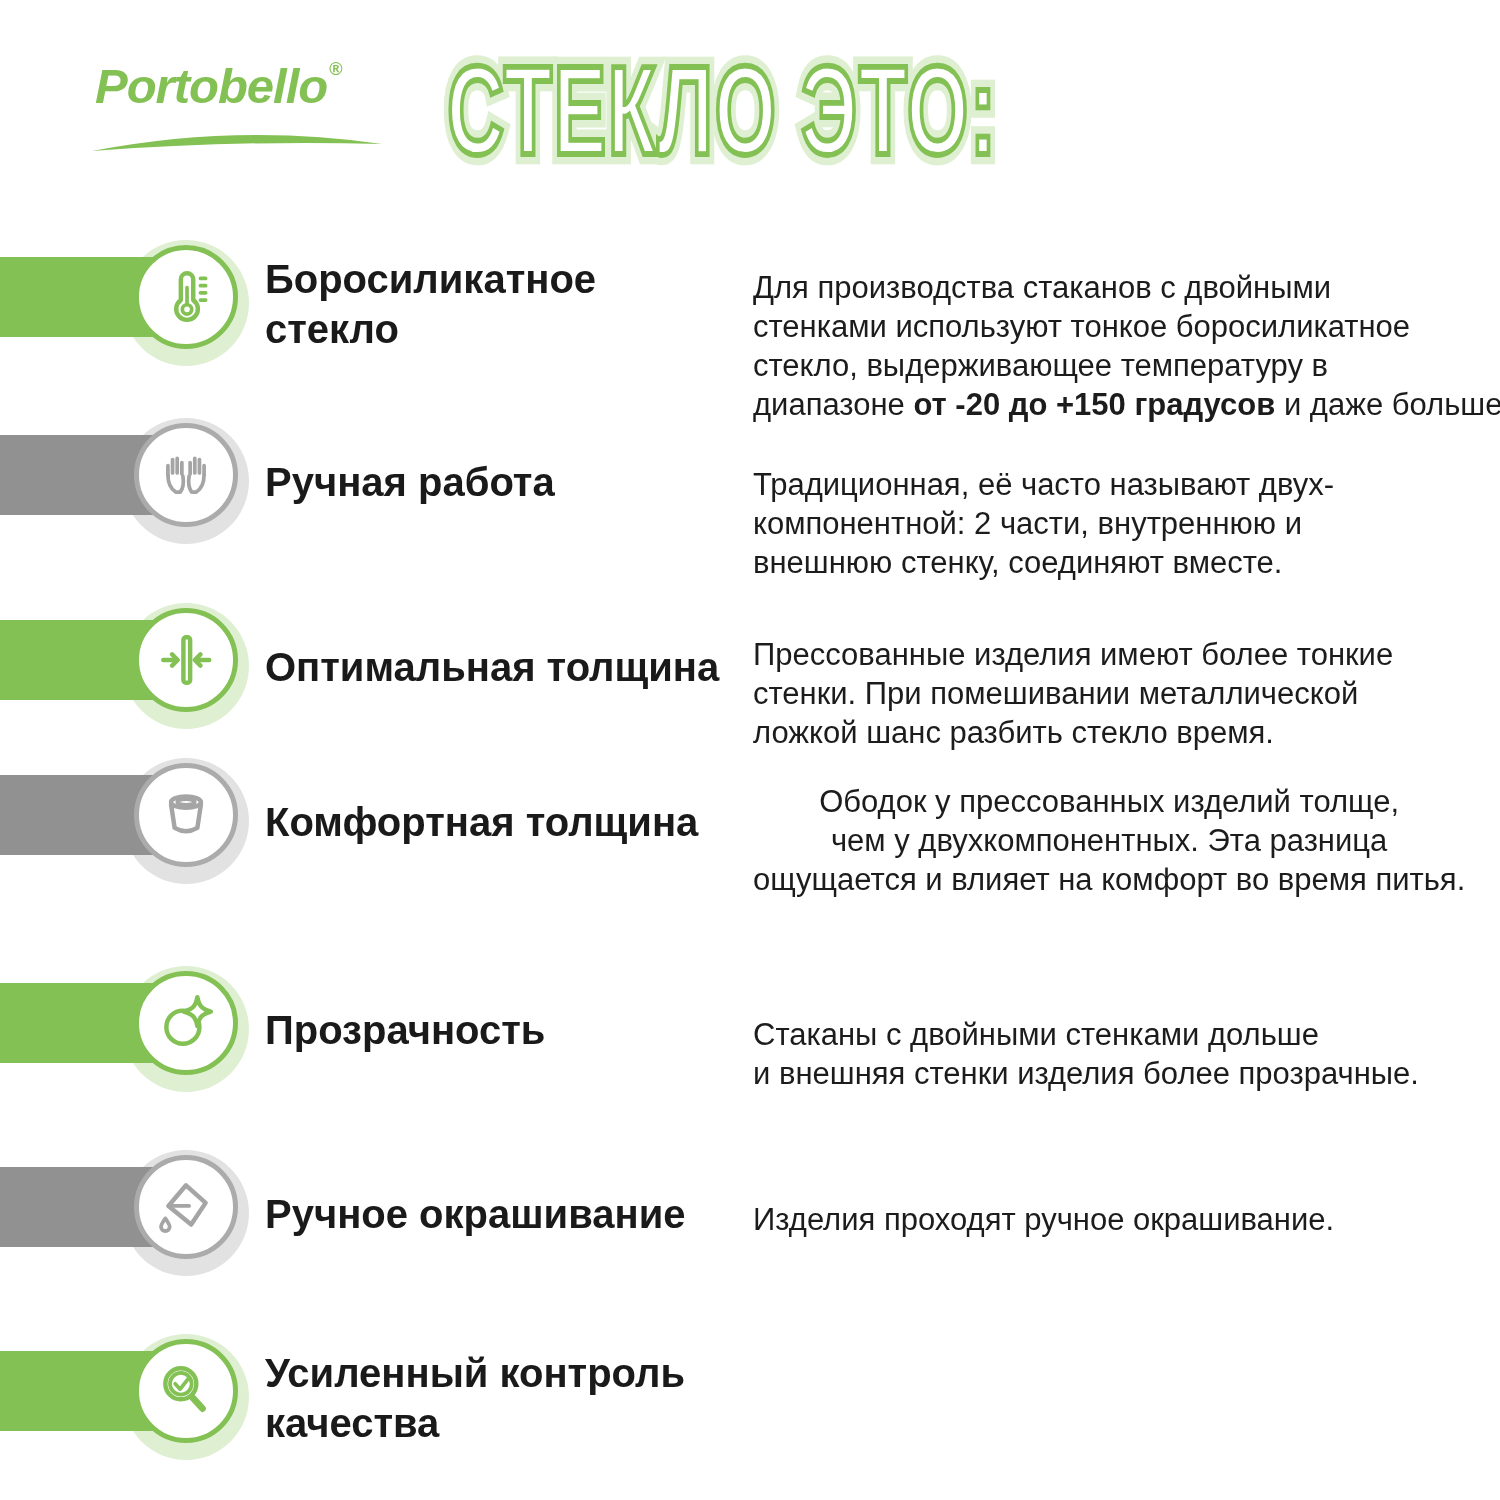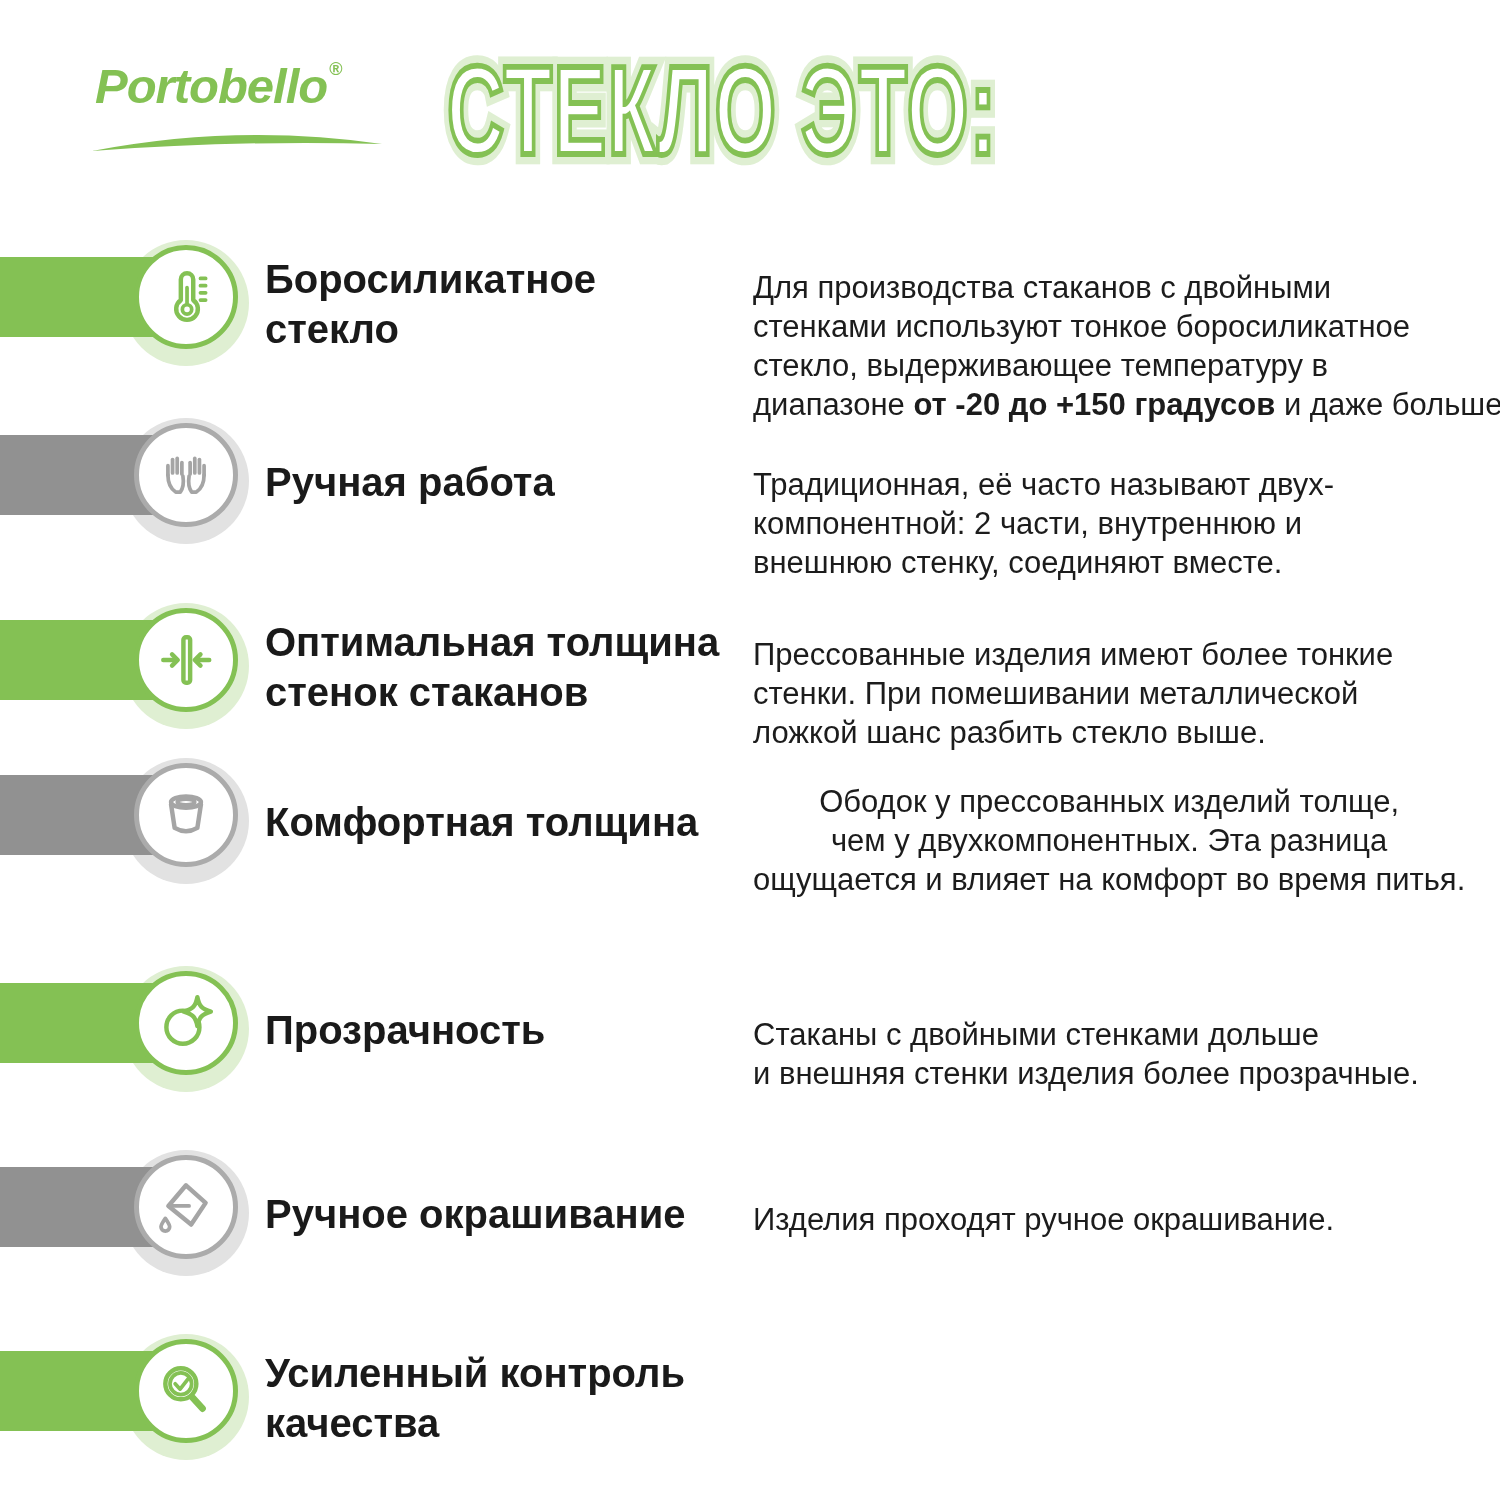--- a/index.html
+++ b/index.html
@@ -119,26 +119,25 @@
   <svg class="icon-svg" width="62" height="62" viewBox="0 0 60 60">
     <rect x="27.5" y="8" width="6.5" height="44" rx="2.5"></rect>
     <path d="M8 30 h13"></path>
             <path d="M16.5 24.5 l5.5 5.5 -5.5 5.5"></path>
     <path d="M52.5 30 h-13"></path>
             <path d="M44 24.5 l-5.5 5.5 5.5 5.5"></path>
   </svg>
 </div>
     <h2 class="heading">
           <div>Оптимальная толщина</div>
-          <div>стенок стаканов</div>
         </h2>
     <div class="desc" style="top: 15px;">
           <div><span>Прессованные изделия имеют более тонкие</span></div>
           <div><span>стенки. При помешивании металлической</span></div>
-          <div><span>ложкой шанс разбить стекло выше.</span></div>
+          <div><span>ложкой шанс разбить стекло время.</span></div>
         </div>
   </section>
 
   <section class="row gray" style="top: 775px; text-align: center;">
     <div class="halo"></div>
     <div class="bar"></div>
     <div class="circle icon-slot">
   <svg class="icon-svg" width="62" height="62" viewBox="0 0 60 60">
     <ellipse cx="30" cy="17.5" rx="14.5" ry="5.5"></ellipse>
     <ellipse class="thin" cx="30" cy="17.5" rx="8.5" ry="2.8"></ellipse>

